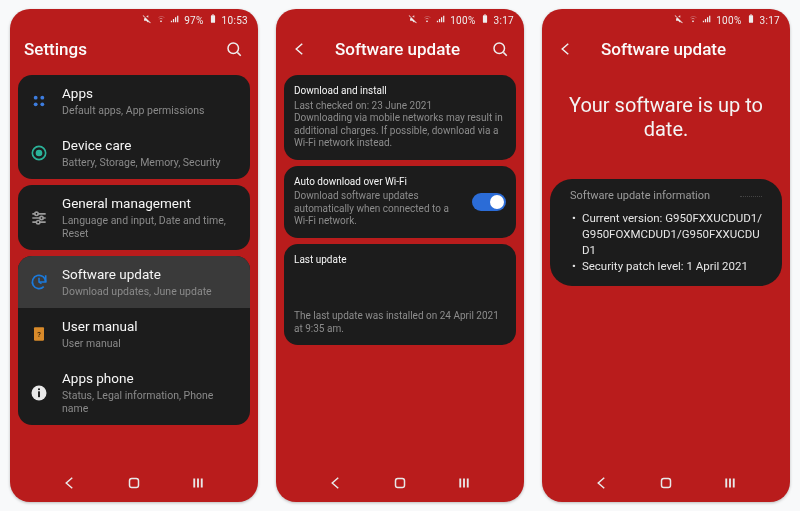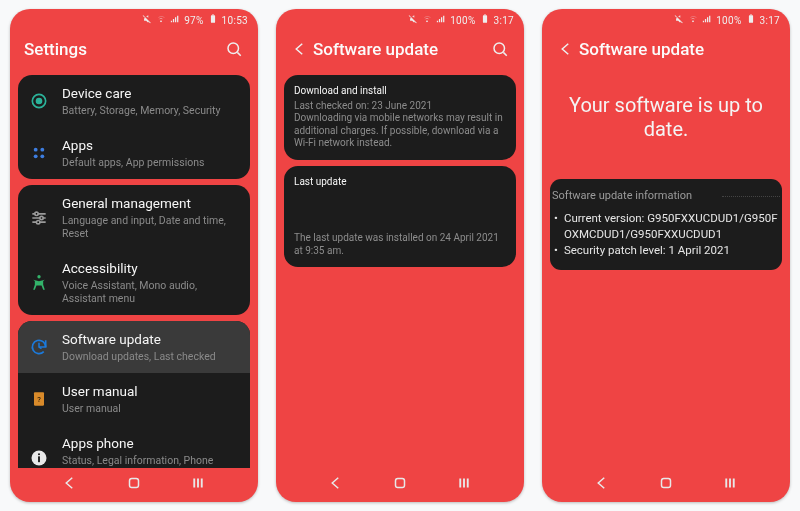--- a/index.html
+++ b/index.html
@@ -1,29 +1,29 @@
 <!DOCTYPE html>
 <html><head>
 <meta charset="utf-8">
 <style>
   * { box-sizing: border-box; margin: 0; padding: 0; }
   html, body { width: 800px; height: 511px; background: #f8f9fa; font-family: -apple-system, "Segoe UI", Roboto, Arial, sans-serif; }
   .stage { display: flex; gap: 18px; padding: 9px 10px; width: 800px; height: 511px; }
   .phone {
-    width: 248px; height: 493px; background: #ef4444; border-radius: 20px;
+    width: 248px; height: 493px; background: #b91c1c; border-radius: 20px;
     position: relative; overflow: hidden; color: #e8e8e8;
     box-shadow: 0 1px 3px rgba(0,0,0,.25);
     display: flex; flex-direction: column;
   }
   
   .status { height: 20px; display:flex; align-items:center; justify-content:flex-end;
     padding: 2px 10px 0; font-size: 10px; color:#eee; gap:4px; letter-spacing:.3px; }
   .status svg { width:10px; height:10px; }
   
-  .header { display:flex; align-items:center; height: 40px; padding: 0 14px; gap: 3px; }
+  .header { display:flex; align-items:center; height: 40px; padding: 0 14px; gap: 25px; }
   .header .title { font-size: 17px; color:#fbfbfb; font-weight: 500; flex:1; }
   .header .iconbtn { width: 20px; height:20px; display:flex; align-items:center; justify-content:center; color:#eee; }
   .header .iconbtn svg { width:18px; height:18px; }
   
   .content { flex:1; overflow:hidden; padding: 0 8px 4px; }
   
   .group { background:#1c1c1c; border-radius: 14px; margin: 6px 0; overflow:hidden; }
   .row { display:flex; align-items:center; padding: 10px 10px; gap: 12px; min-height: 46px; }
   .row + .row { border-top: none; }
   .row .icon { width: 22px; display:flex; align-items:center; justify-content:center; }
@@ -32,21 +32,21 @@
   .row .label { font-size: 13.5px; color:#f6f6f6; line-height:1.25; }
   .row .sub { font-size: 10.5px; color:#8a8a8a; line-height:1.25; margin-top:2px; }
   .row.selected { background:#3a3a3a; }
   
   .desc .label { font-size: 10px; }
   .desc .sub { font-size: 10px; color:#8c8c8c; }
   .toggle { width: 34px; height: 18px; border-radius: 10px; background:#2b6cd7; position:relative; flex:none; }
   .toggle .knob { position:absolute; right:2px; top:2px; width:14px; height:14px; border-radius:50%; background:#fff; }
   
   .centered-msg { text-align:center; font-size: 20px; color:#f4f4f4; padding: 24px 16px 30px; }
-  .info-card { background:#1c1c1c; border-radius:11px; margin: 8px 0; padding: 10px 2px 12px; }
+  .info-card { background:#1c1c1c; border-radius:22px; margin: 8px 0; padding: 10px 20px 12px; }
   .info-card .head { font-size: 11px; color:#9b9b9b; margin-bottom:6px; position:relative; }
   .info-card .head::after { content:""; position:absolute; left: calc(100%*0 + 170px); right:0; top:50%; border-top:1px dotted #444; }
   .info-card ul { list-style: none; padding-left: 2px; margin-top: 8px; }
   .info-card li { font-size: 11.5px; color:#e6e6e6; line-height:1.4; display:flex; }
   .info-card li::before { content:"•"; margin-right:6px; }
   
   .navbar { height: 34px; border-top: 0; display:flex; align-items:center; justify-content:space-around; padding: 0 28px 4px; }
   .navbar .nbtn { width:22px; height:22px; display:flex; align-items:center; justify-content:center; color:#e8e8e8; }
   .navbar .nbtn svg { width:18px; height:18px; stroke:#e8e8e8; }
   
@@ -89,87 +89,75 @@
             <circle cx="11" cy="11" r="7"></circle>
             <line x1="21" y1="21" x2="16.5" y2="16.5"></line>
           </svg>
       </span>
     </div>
 
     <div class="content" id="p1-content">
         <div class="group">
           <div class="row">
             <span class="icon">
-              <svg viewBox="0 0 24 24" fill="none" stroke="currentColor" stroke-width="2" class="c-teal">
-                <circle cx="12" cy="12" r="8"></circle>
-                <circle cx="12" cy="12" r="3" fill="currentColor"></circle>
-              </svg>
-            </span>
-            <div class="txt">
-              <div class="label">Device care</div>
-              <div class="sub">Battery, Storage, Memory, Security</div>
-            </div>
-          </div>
-          <div class="row">
-            <span class="icon">
               <svg viewBox="0 0 24 24" fill="currentColor" class="c-blue">
                 <circle cx="8" cy="8" r="2.3"></circle>
                 <circle cx="16" cy="8" r="2.3"></circle>
                 <circle cx="8" cy="16" r="2.3"></circle>
                 <circle cx="16" cy="16" r="2.3"></circle>
               </svg>
             </span>
             <div class="txt">
               <div class="label">Apps</div>
               <div class="sub">Default apps, App permissions</div>
+            </div>
+          </div>
+          <div class="row">
+            <span class="icon">
+              <svg viewBox="0 0 24 24" fill="none" stroke="currentColor" stroke-width="2" class="c-teal">
+                <circle cx="12" cy="12" r="8"></circle>
+                <circle cx="12" cy="12" r="3" fill="currentColor"></circle>
+              </svg>
+            </span>
+            <div class="txt">
+              <div class="label">Device care</div>
+              <div class="sub">Battery, Storage, Memory, Security</div>
             </div>
           </div>
         </div>
         <div class="group">
           <div class="row">
             <span class="icon">
               <svg viewBox="0 0 24 24" fill="none" stroke="currentColor" stroke-width="2" class="c-gray">
                 <line x1="4" y1="7" x2="20" y2="7"></line>
                 <circle cx="9" cy="7" r="2" fill="#000"></circle>
                 <line x1="4" y1="12" x2="20" y2="12"></line>
                 <circle cx="15" cy="12" r="2" fill="#000"></circle>
                 <line x1="4" y1="17" x2="20" y2="17"></line>
                 <circle cx="11" cy="17" r="2" fill="#000"></circle>
               </svg>
             </span>
             <div class="txt">
               <div class="label">General management</div>
               <div class="sub">Language and input, Date and time, Reset</div>
             </div>
           </div>
-          <div class="row">
-            <span class="icon">
-              <svg viewBox="0 0 24 24" fill="currentColor" class="c-green">
-                <circle cx="12" cy="4.5" r="2"></circle>
-                <path d="M5 8l7 2 7-2-2 1.5V14l2 6h-2l-2-5h-6l-2 5H5l2-6V9.5L5 8z"></path>
-              </svg>
-            </span>
-            <div class="txt">
-              <div class="label">Accessibility</div>
-              <div class="sub">Voice Assistant, Mono audio, Assistant menu</div>
-            </div>
-          </div>
         </div>
         <div class="group">
           <div class="row selected">
             <span class="icon">
               <svg viewBox="0 0 24 24" fill="none" stroke="currentColor" stroke-width="2" class="c-blue2">
                 <path d="M20 12a8 8 0 10-2.3 5.6"></path>
                 <polyline points="20 4 20 12 12 12" fill="none"></polyline>
                 <path d="M12 7v5l3 2" stroke-width="1.8"></path>
               </svg>
             </span>
             <div class="txt">
               <div class="label">Software update</div>
-              <div class="sub">Download updates, Last checked</div>
+              <div class="sub">Download updates, June update</div>
             </div>
           </div>
           <div class="row">
             <span class="icon">
               <svg viewBox="0 0 24 24" fill="currentColor" class="c-orange">
                 <rect x="6" y="4" width="12" height="16" rx="1"></rect>
                 <text x="12" y="16" font-size="9" text-anchor="middle" fill="#000">?</text>
               </svg>
             </span>
             <div class="txt">
@@ -248,20 +236,31 @@
         </span>
     </div>
 
     <div class="content" id="p2-content">
         <div class="group">
           <div class="row desc">
             <div class="txt">
               <div class="label">Download and install</div>
               <div class="sub" style="white-space: pre-line;">Last checked on: 23 June 2021
 Downloading via mobile networks may result in additional charges. If possible, download via a Wi-Fi network instead.</div>
+            </div>
+          </div>
+        </div>
+        <div class="group">
+          <div class="row desc">
+            <div class="txt">
+              <div class="label">Auto download over Wi-Fi</div>
+              <div class="sub" style="white-space: pre-line;">Download software updates automatically when connected to a Wi-Fi network.</div>
+            </div>
+            <div class="toggle">
+              <div class="knob"></div>
             </div>
           </div>
         </div>
         <div class="group">
           <div class="row desc">
             <div class="txt">
               <div class="label">Last update</div>
               <div class="sub" style="white-space: pre-line; margin-top: 44px;">The last update was installed on 24 April 2021 at 9:35 am.</div>
             </div>
           </div>

